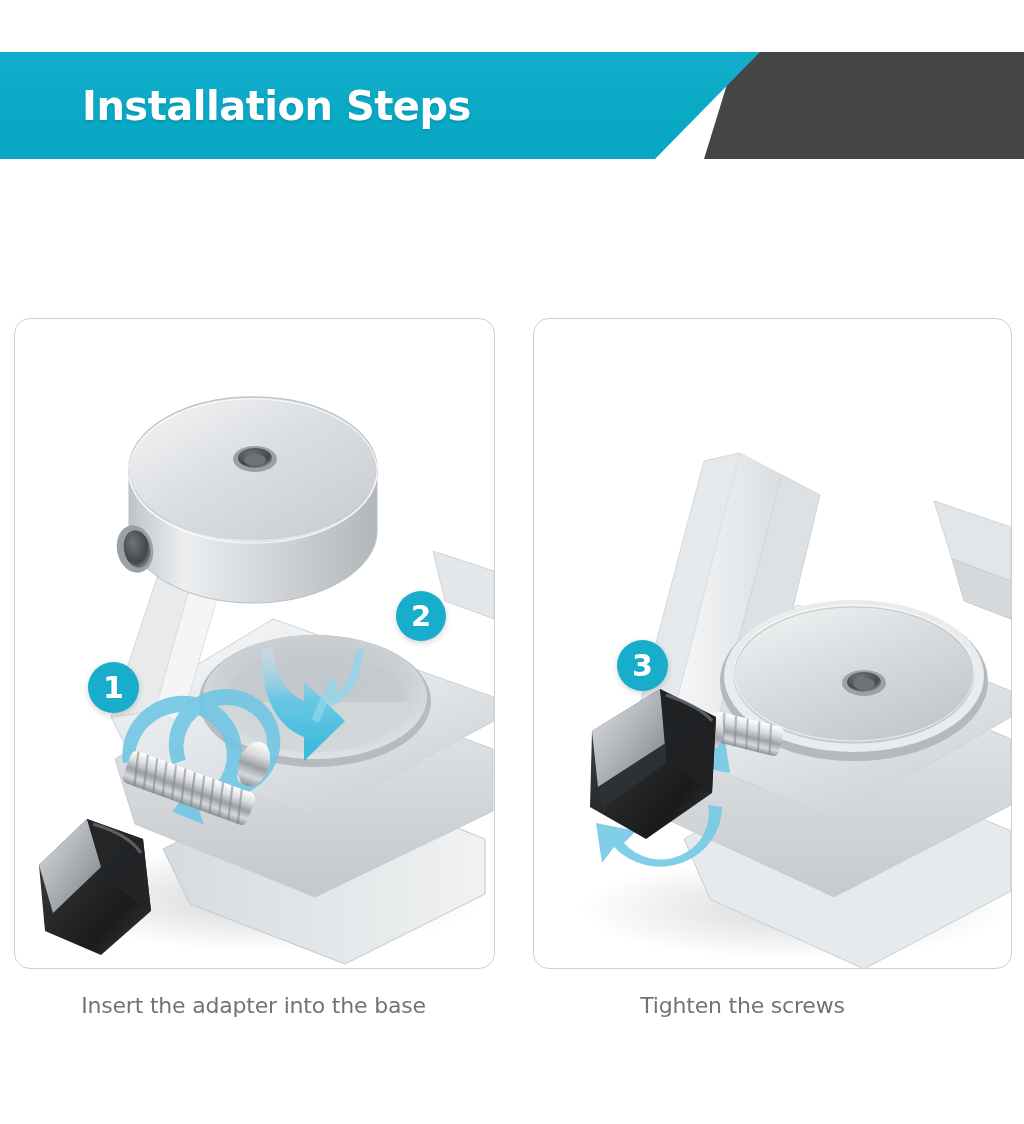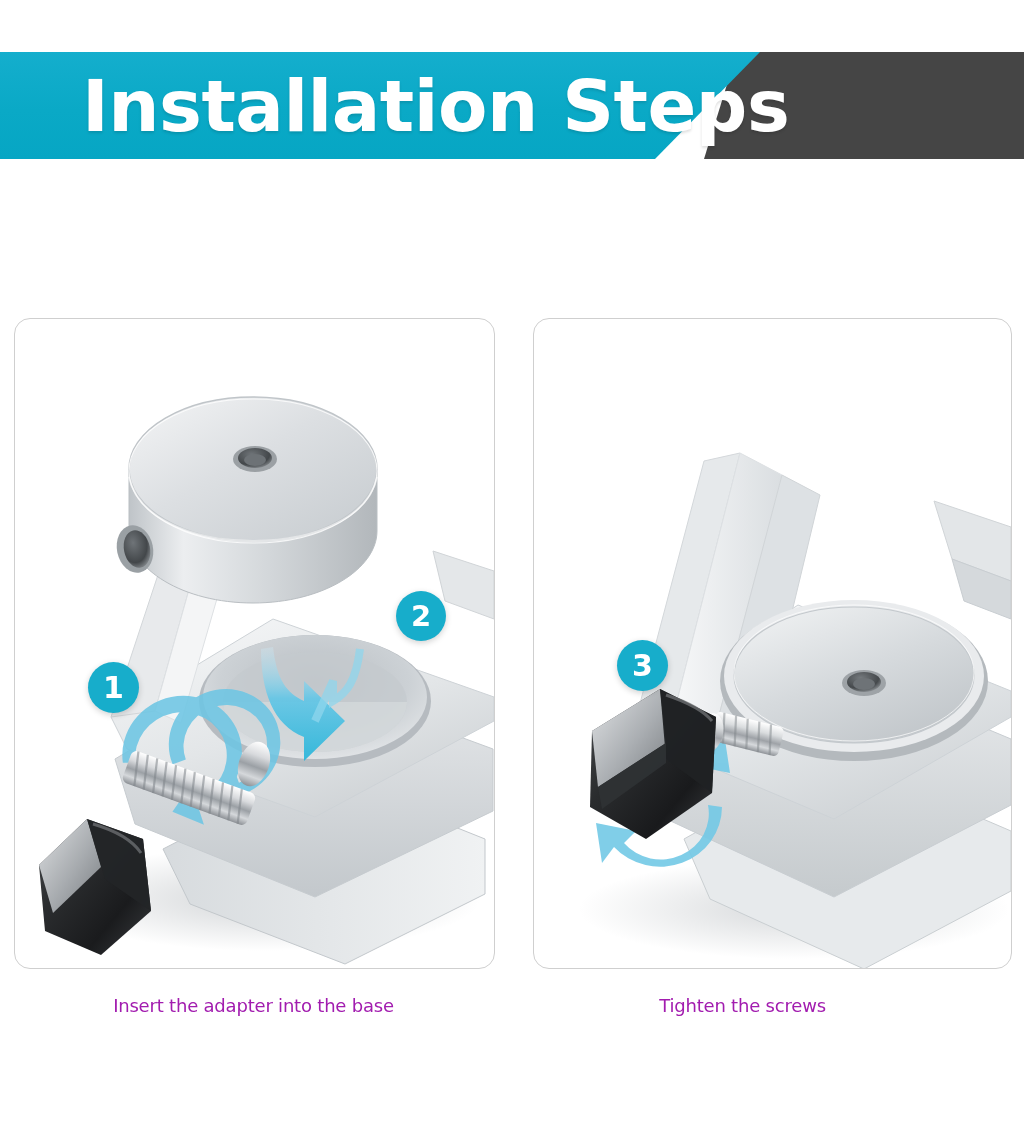--- a/index.html
+++ b/index.html
@@ -24,21 +24,21 @@
   }
   .banner-cyan{
     position:absolute;left:0;top:0;width:760px;height:107px;
     background:linear-gradient(180deg,#14aecd 0%,#0aa9c6 55%,#06a6c4 100%);
     clip-path:polygon(0 0, 100% 0, 655px 100%, 0 100%);
   }
   .banner-title{
     position:absolute;left:82px;top:0;height:107px;
     display:flex;align-items:center;
     color:#ffffff;
-    font-size:72px;
+    font-size:40px;
     font-weight:bold;
     letter-spacing:-0.5px;
     text-shadow:0 2px 3px rgba(0,0,0,.13);
     white-space:nowrap;
     font-family:"DejaVu Sans","Liberation Sans",sans-serif;
   }
 
   
   .cards{position:absolute;left:0;top:318px;width:1024px;height:650px;}
   .card{
@@ -50,21 +50,21 @@
   }
   .card.left{left:14px;width:479px;}
   .card.right{left:533px;width:477px;}
 
   .scene{position:absolute;inset:0;overflow:hidden;}
 
   
   .caption{
     position:absolute;top:985px;height:40px;
     display:flex;align-items:center;justify-content:center;
-    font-size:18px;color:#a21caf;
+    font-size:22px;color:#737373;
     font-family:"DejaVu Sans","Liberation Sans",sans-serif;
     letter-spacing:-0.2px;
   }
   .caption.left{left:14px;width:479px;}
   .caption.right{left:504px;width:477px;}
 
   
   .badge{
     position:absolute;
     border-radius:50%;

